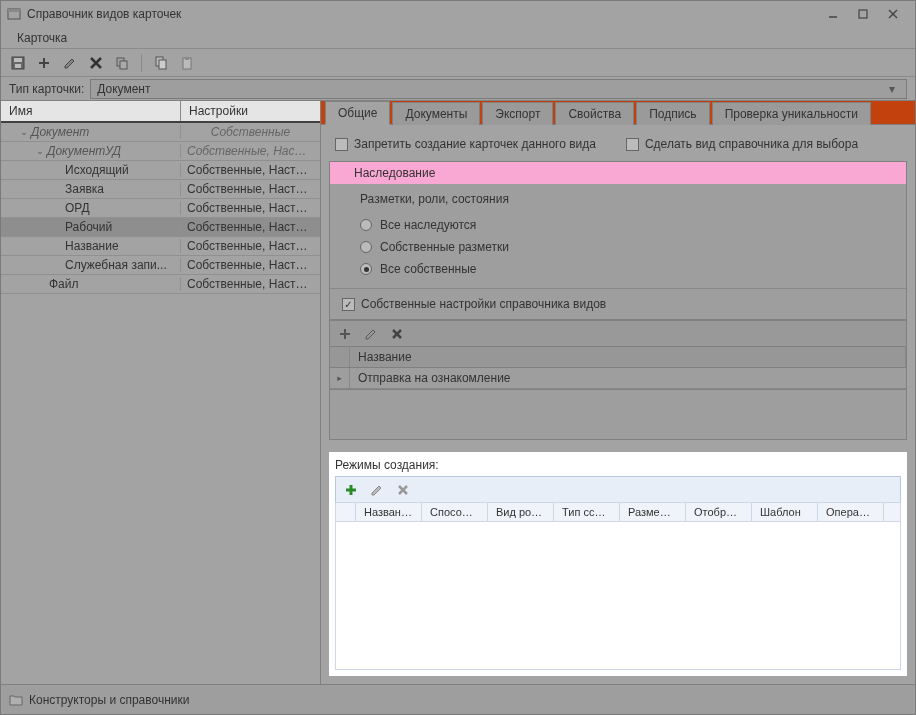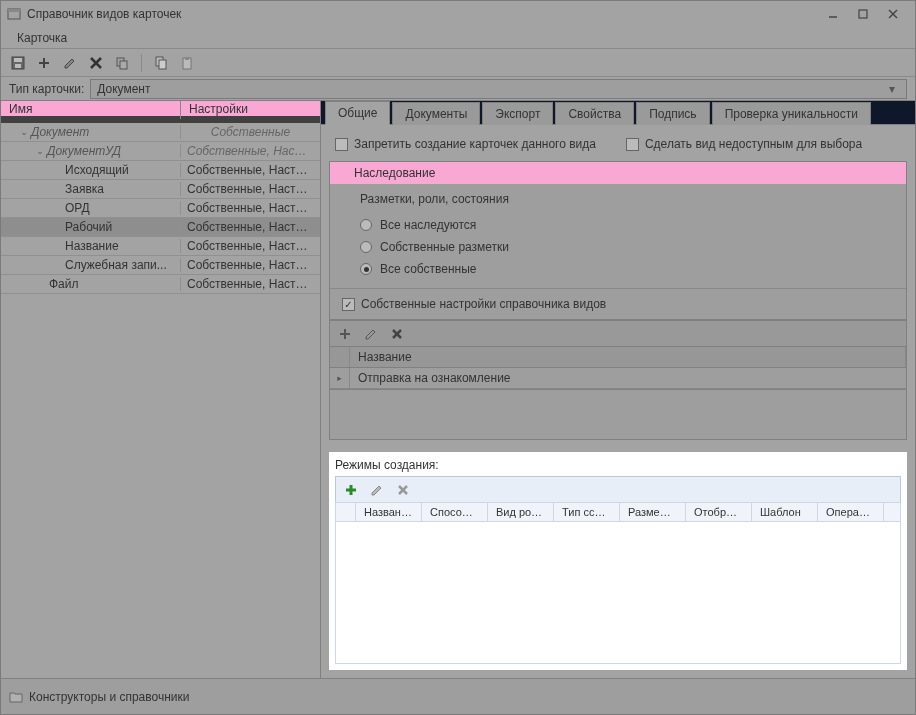--- a/index.html
+++ b/index.html
@@ -21,39 +21,39 @@
 .toolbar-sep { width: 1px; height: 18px; background: #8a8a8a; margin: 0 2px; }
 
 .filter-row { height: 24px; background: #a3a3a3; display: flex; align-items: center; padding: 0 8px; border-bottom: 1px solid #808080; }
 .filter-label { color: #333; margin-right: 6px; }
 .filter-select { flex: 1; height: 20px; background: #9e9e9e; border: 1px solid #7a7a7a; padding: 0 6px; color: #333; display: flex; align-items: center; justify-content: space-between; }
 .filter-arrow { width: 16px; text-align: center; color: #555; }
 
 .main { flex: 1; display: flex; overflow: hidden; }
 
 .left-panel { width: 320px; background: #a3a3a3; border-right: 1px solid #808080; display: flex; flex-direction: column; }
-.tree-header { height: 22px; display: flex; background: #f9a8d4; border-bottom: 7px solid #404040; align-items: center; }
+.tree-header { height: 22px; display: flex; background: #e5e5e5; border-bottom: 2px solid #404040; }
 .tree-header-cell { padding: 3px 8px; color: #333; border-right: 1px solid #888; }
 .tree-header-cell:first-child { width: 180px; }
 .tree-header-cell:last-child { flex: 1; border-right: none; }
 
 .tree-body { flex: 1; overflow: auto; }
 .tree-row { height: 19px; display: flex; align-items: center; border-bottom: 1px solid #909090; }
 .tree-row.selected { background: #8e8e8e; }
 .tree-cell-name { width: 180px; display: flex; align-items: center; padding-right: 4px; overflow: hidden; white-space: nowrap; text-overflow: ellipsis; border-right: 1px solid #909090; }
 .tree-cell-settings { flex: 1; padding: 0 6px; color: #333; overflow: hidden; white-space: nowrap; text-overflow: ellipsis; }
 .tree-indent { display: inline-block; }
 .tree-expand { width: 14px; height: 14px; display: inline-flex; align-items: center; justify-content: center; cursor: pointer; color: #555; font-size: 9px; }
 .tree-label { color: #333; }
 .tree-label.italic { font-style: italic; color: #555; }
 .tree-cell-settings.italic { font-style: italic; color: #666; text-align: center; }
 
 .right-panel { flex: 1; background: #a3a3a3; display: flex; flex-direction: column; overflow: hidden; }
 
-.tabs { height: 24px; display: flex; background: #0f172a; border-bottom: 1px solid #808080; padding-left: 4px; align-items: flex-end; text-align: right; }
+.tabs { height: 24px; display: flex; background: #c2410c; border-bottom: 1px solid #808080; padding-left: 4px; align-items: flex-end; text-align: right; }
 .tab { padding: 4px 12px; background: #9a9a9a; border: 1px solid #808080; border-bottom: none; margin-right: 2px; color: #333; cursor: pointer; position: relative; top: 1px; }
 .tab.active { background: #a3a3a3; border-bottom: 1px solid #a3a3a3; }
 
 .tab-content { flex: 1; padding: 8px; display: flex; flex-direction: column; overflow: hidden; }
 
 .check-row { display: flex; gap: 30px; padding: 4px 6px; }
 .checkbox-item { display: flex; align-items: center; gap: 6px; color: #333; }
 .checkbox-box { width: 13px; height: 13px; border: 1px solid #666; background: #bbb; display: flex; align-items: center; justify-content: center; font-size: 10px; color: #333; }
 
 .group-box { border: 1px solid #808080; margin-top: 6px; background: #9e9e9e; }
@@ -78,21 +78,21 @@
 
 .process-grid { flex: 0 0 auto; }
 .process-empty { height: 50px; background: #9e9e9e; border: 1px solid #808080; border-top: none; }
 
 .modes-section { background: #fff; margin-top: 12px; padding: 6px; flex: 1; display: flex; flex-direction: column; }
 .modes-grid-header { display: flex; background: #f0f4fa; border: 1px solid #cdd8e6; }
 .modes-grid-header .grid-header-cell { border-right: 1px solid #cdd8e6; font-size: 11px; color: #333; }
 .modes-grid-header .marker-col { width: 20px; border-right: 1px solid #cdd8e6; }
 .modes-body { flex: 1; background: #fff; border: 1px solid #cdd8e6; border-top: none; }
 
-.statusbar { height: 36px; background: #9e9e9e; border-top: 1px solid #808080; display: flex; align-items: center; padding: 0 8px; }
+.statusbar { height: 30px; background: #9e9e9e; border-top: 1px solid #808080; display: flex; align-items: center; padding: 0 8px; }
 .statusbar-item { display: flex; align-items: center; gap: 6px; color: #333; }
 
 svg { display: block; }
 </style>
 </head>
 <body>
 
 <div class="window">
 
   <div class="titlebar">
@@ -269,21 +269,21 @@
 
       <div class="tab-content">
 
         <div class="check-row">
           <div class="checkbox-item">
             <span class="checkbox-box"></span>
             <span>Запретить создание карточек данного вида</span>
           </div>
           <div class="checkbox-item">
             <span class="checkbox-box"></span>
-            <span>Сделать вид недоступным для выбора</span>
+            <span>Сделать вид справочника для выбора</span>
           </div>
         </div>
 
         <div class="group-box">
           <div class="group-title">Наследование</div>
           <div class="group-inner">
             <div class="section-label">Разметки, роли, состояния</div>
             <div id="radio-list">
                 <div class="radio-item">
                   <span class="radio-circle"></span>

